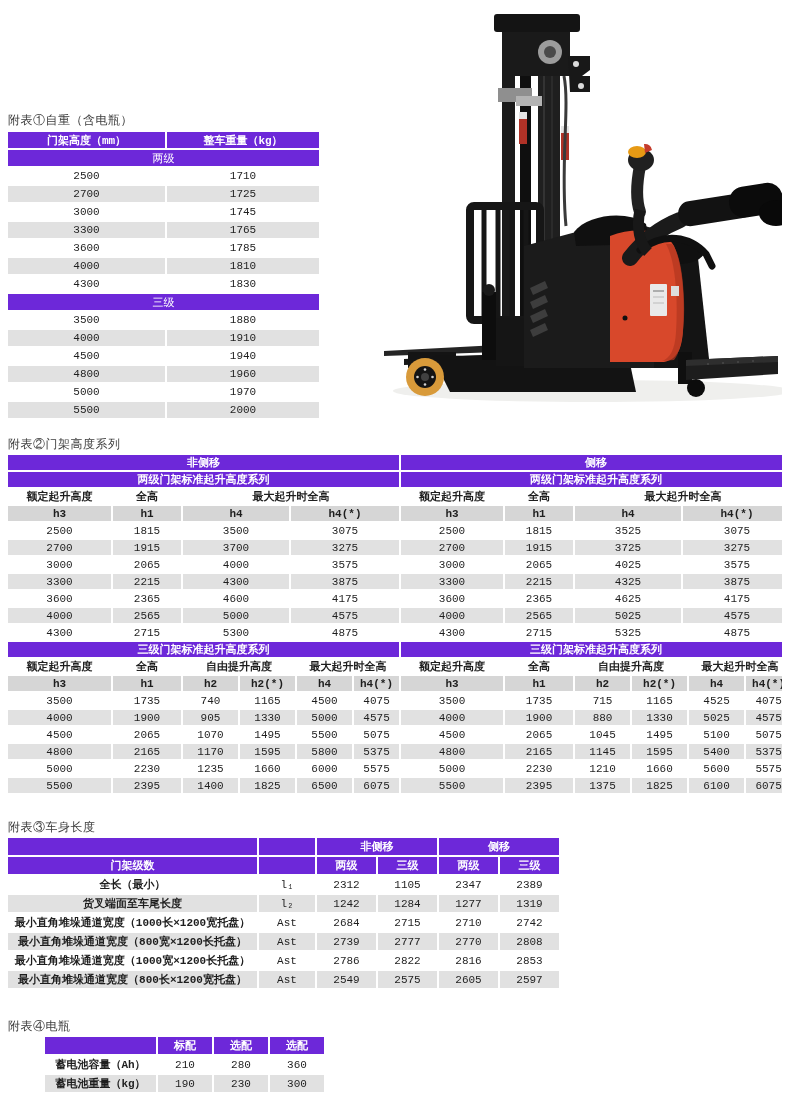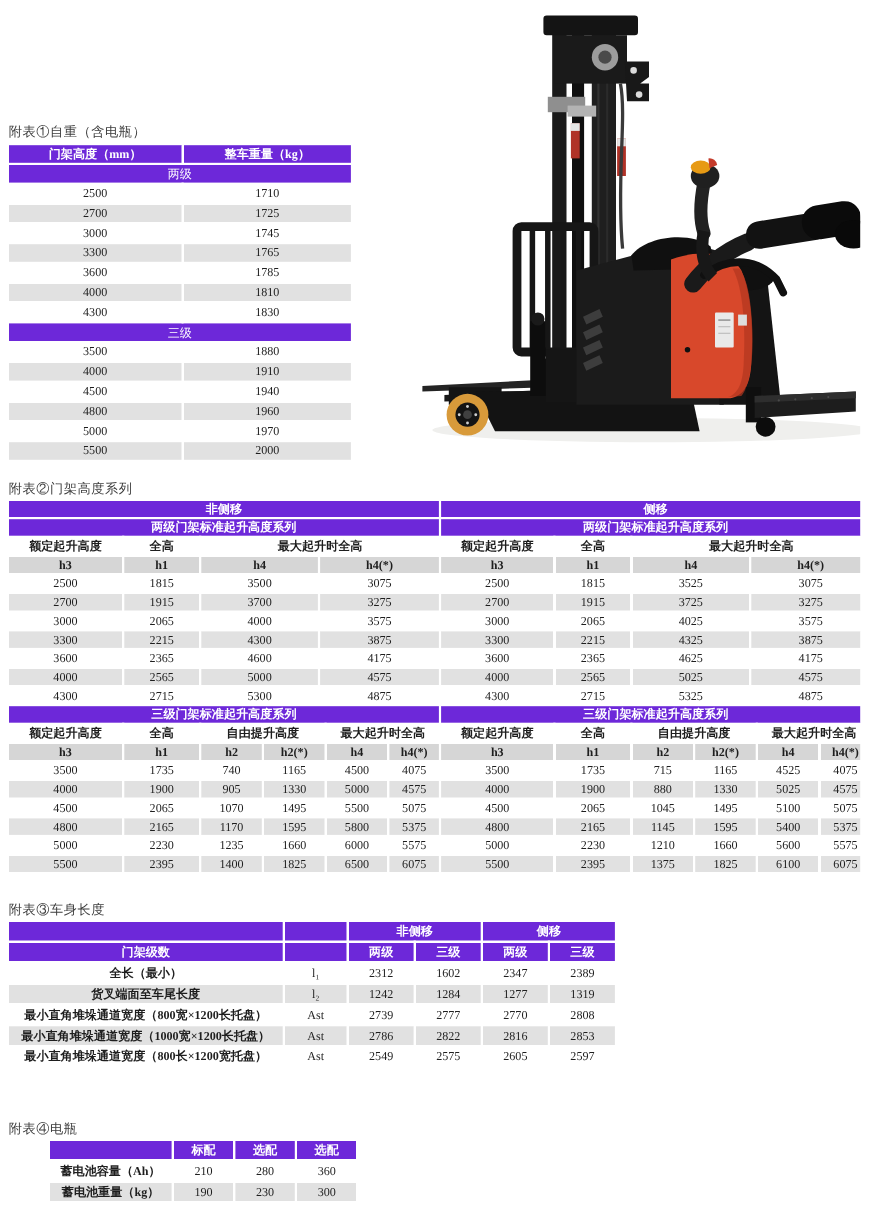--- a/index.html
+++ b/index.html
@@ -1,17 +1,17 @@
 <!DOCTYPE html>
 <html><head>
 <meta charset="utf-8">
 <style>
   html,body{margin:0;padding:0;background:#fff;}
   .page{position:relative;width:782px;height:1119px;background:#fff;overflow:hidden;
-        font-family:Liberation Serif, serif;}
+        font-family:Liberation Mono, monospace;}
   .sec-title{position:absolute;left:8px;font-size:12px;color:#3d3d3d;letter-spacing:.5px;}
   table{border-collapse:collapse;table-layout:fixed;position:absolute;}
   th,td{border-right:2px solid #fff;border-bottom:2px solid #fff;text-align:center;
         padding:0;font-size:11px;color:#1e1e1e;overflow:hidden;white-space:nowrap;}
   th{font-weight:bold;}
   .hd{background:#6d28d9;color:#fff;}
   .hm{background:#6d28d9;color:#fff;}
   .hw{background:#fff;color:#1e1e1e;}
   .hs{background:#d6d6d6;color:#1e1e1e;}
   tbody[data-rows] tr:nth-child(odd) td{background:#fff;}
@@ -485,31 +485,39 @@
         <th class="hm">三级</th>
         <th class="hm">两级</th>
         <th class="hm">三级</th>
       </tr>
     </thead>
     <tbody data-rows="tables.body_length.rows">
         <tr>
           <td>全长（最小）</td>
           <td>l₁</td>
           <td>2312</td>
-          <td>1602</td>
+          <td>1105</td>
           <td>2347</td>
           <td>2389</td>
         </tr>
         <tr>
           <td>货叉端面至车尾长度</td>
           <td>l₂</td>
           <td>1242</td>
           <td>1284</td>
           <td>1277</td>
           <td>1319</td>
+        </tr>
+        <tr>
+          <td>最小直角堆垛通道宽度（1000长×1200宽托盘）</td>
+          <td>Ast</td>
+          <td>2684</td>
+          <td>2715</td>
+          <td>2710</td>
+          <td>2742</td>
         </tr>
         <tr>
           <td>最小直角堆垛通道宽度（800宽×1200长托盘）</td>
           <td>Ast</td>
           <td>2739</td>
           <td>2777</td>
           <td>2770</td>
           <td>2808</td>
         </tr>
         <tr>

